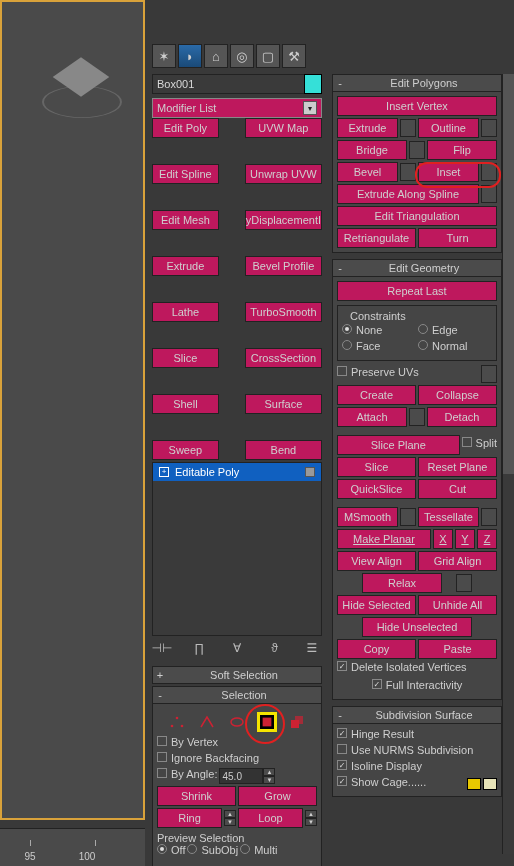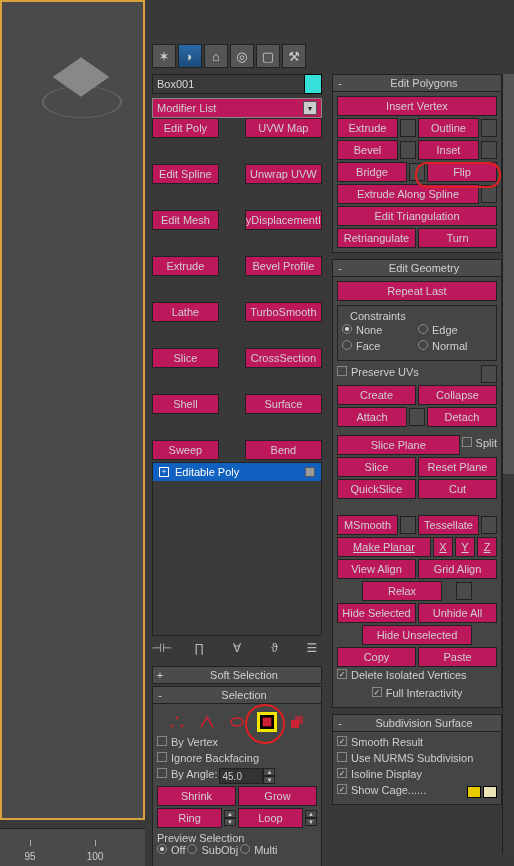--- a/index.html
+++ b/index.html
@@ -64,21 +64,21 @@
 <div class="viewport">
   <div class="vp-cube-wrap">
     <div class="vp-ring"></div>
     <div class="vp-cube"></div>
   </div>
 </div>
 <div class="ruler">
   <div class="ruler-tick" style="left:30px;"></div>
   <div class="ruler-tick" style="left:95px;"></div>
   <span class="ruler-lbl" style="left:30px;">95</span>
-  <span class="ruler-lbl" style="left:95px;margin-top:24px;">100</span>
+  <span class="ruler-lbl" style="left:87px;margin-top:24px;">100</span>
 </div>
 
 <div class="toolbar">
   <div class="tb-btn">✶</div>
   <div class="tb-btn blue">◗</div>
   <div class="tb-btn">⌂</div>
   <div class="tb-btn">◎</div>
   <div class="tb-btn">▢</div>
   <div class="tb-btn">⚒</div>
 </div>
@@ -233,29 +233,29 @@
   </div>
   <div class="rollout-body" style="position:relative;">
     <div class="btn">Insert Vertex</div>
     <div class="row" style="margin-top:2px;">
       <div class="btn" style="flex:1">Extrude</div>
         <div class="sq"></div>
       <div class="btn" style="flex:1">Outline</div>
         <div class="sq"></div>
     </div>
     <div class="row" style="margin-top:2px;">
+      <div class="btn" style="flex:1">Bridge</div>
+        <div class="sq"></div>
+      <div class="btn" style="flex:1">Flip</div>
+    </div>
+    <div class="row" style="margin-top:2px;">
       <div class="btn" style="flex:1">Bevel</div>
         <div class="sq"></div>
       <div class="btn" style="flex:1">Inset</div>
         <div class="sq"></div>
-    </div>
-    <div class="row" style="margin-top:2px;">
-      <div class="btn" style="flex:1">Bridge</div>
-        <div class="sq"></div>
-      <div class="btn" style="flex:1">Flip</div>
     </div>
     <div class="red-circ" style="width:86px;height:26px;left:82px;top:70px;border-radius:12px;"></div>
     <div class="row" style="margin-top:2px;">
         <div class="btn" style="flex:1">Extrude Along Spline</div>
         <div class="sq"></div>
       </div>
     <div class="btn" style="margin-top:2px;">Edit Triangulation</div>
     <div class="grid2" style="margin-top:2px;">
       <div class="btn">Retriangulate</div>
       <div class="btn">Turn</div>
@@ -313,21 +313,21 @@
           <span class="box"></span>
           <span>Split</span>
         </div>
     </div>
     <div class="grid2" style="margin-top:2px;">
       <div class="btn">Slice</div>
       <div class="btn">Reset Plane</div>
       <div class="btn">QuickSlice</div>
       <div class="btn">Cut</div>
     </div>
-    <div class="row" style="margin-top:16px;">
+    <div class="row" style="margin-top:8px;">
       <div class="btn" style="flex:1">MSmooth</div>
         <div class="sq"></div>
       <div class="btn" style="flex:1">Tessellate</div>
         <div class="sq"></div>
     </div>
     <div class="row" style="margin-top:2px;text-decoration:underline;">
       <div class="btn" style="flex:2">Make Planar</div>
       <div class="btn" style="width:20px">X</div>
       <div class="btn" style="width:20px">Y</div>
       <div class="btn" style="width:20px">Z</div>
@@ -359,21 +359,21 @@
       </div>
   </div>
 
   <div class="rollout-hdr">
     <span class="tog">-</span>
       <span class="ttl">Subdivision Surface</span>
   </div>
   <div class="rollout-body">
     <div class="check on">
         <span class="box"></span>
-        <span>Smooth Result</span>
+        <span>Hinge Result</span>
       </div>
     <div class="check">
         <span class="box"></span>
         <span>Use NURMS Subdivision</span>
       </div>
     <div class="check on">
         <span class="box"></span>
         <span>Isoline Display</span>
       </div>
     <div class="row">

